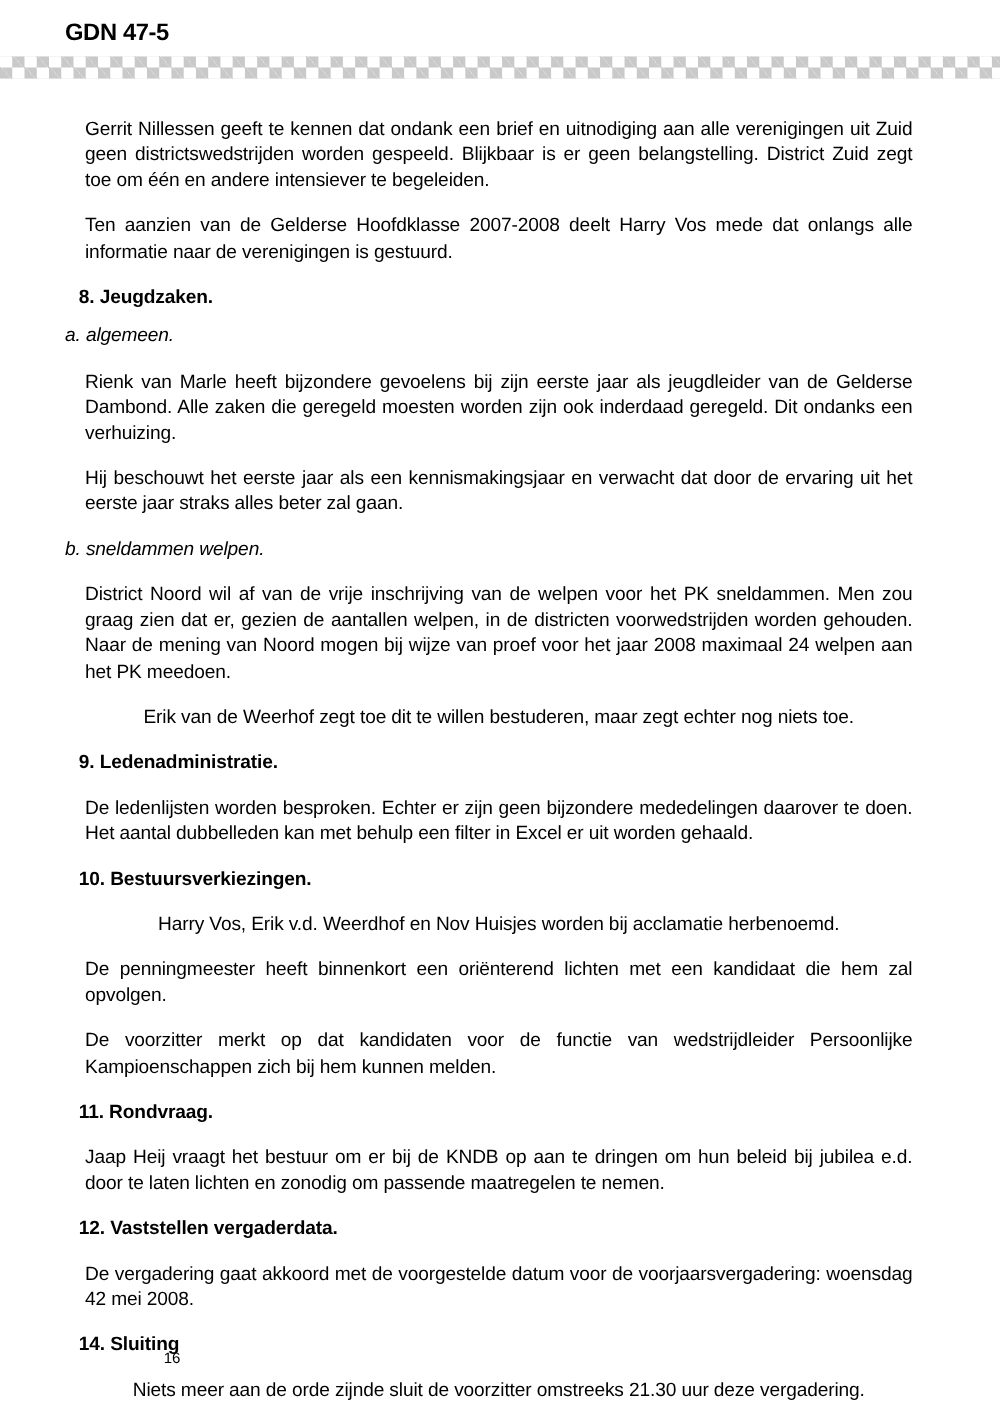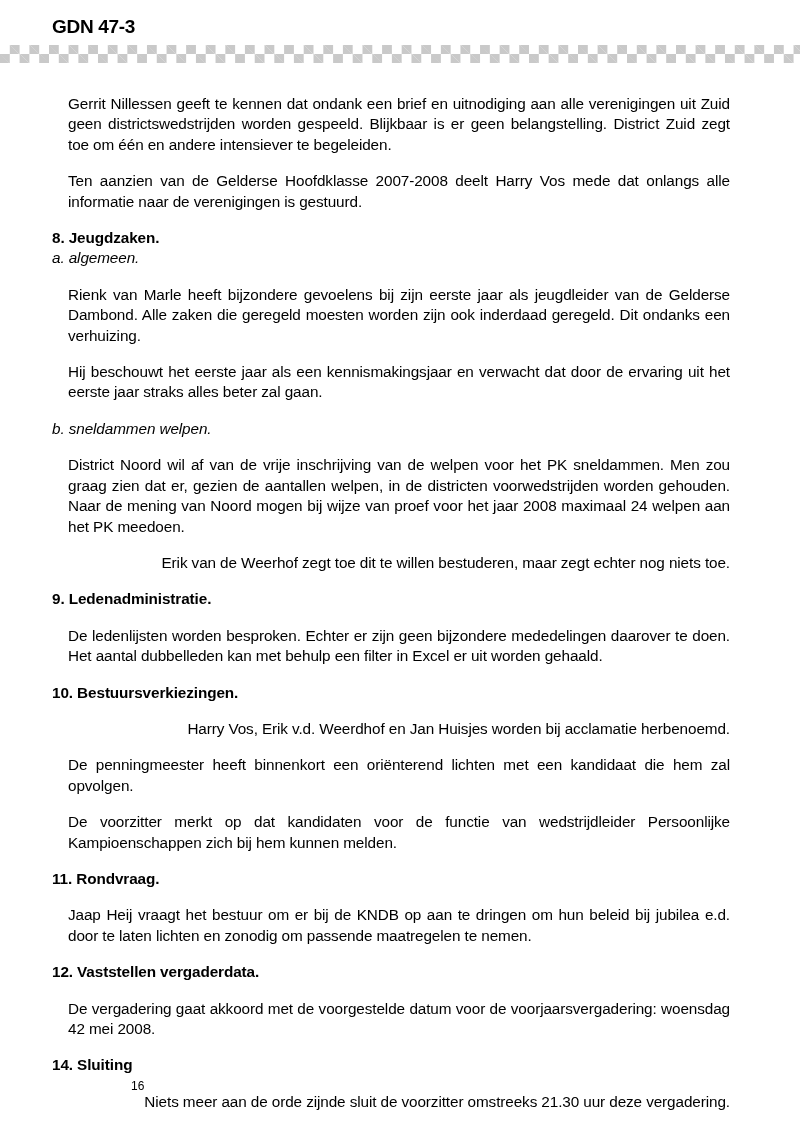--- a/index.html
+++ b/index.html
@@ -54,29 +54,29 @@
 
   p.para {
     margin: 16px;
     font-size: 15.3px;
     line-height: 20.4px;
     text-align: justify;
     text-justify: inter-word;
     letter-spacing: -0.1px;
   }
   p.para.last-left {
-    text-align: right;
+    text-align: center;
   }
   .gap-para { margin-top: 20px; }
   .gap-section { margin-top: 21px; }
   .gap-subsection { margin-top: 20px; }
   .gap-big { margin-top: 36px; }
 
   h2.section-heading {
-    margin: 0;
+    margin: 11px;
     font-size: 15.3px;
     line-height: 20.4px;
     font-weight: bold;
     text-align: left;
     letter-spacing: -0.1px;
   }
   h3.sub-heading {
     margin: 0;
     font-size: 15.3px;
     line-height: 20.4px;
@@ -92,21 +92,21 @@
     left: 131px;
     top: 1080px;
     font-size: 12px;
     line-height: 1;
   }
 </style>
 </head>
 <body>
 
 <div class="page-header">
-  <div class="doc-title">GDN 47-3</div>
+  <div class="doc-title">GDN 47-5</div>
   <div class="checker-rule"></div>
 </div>
 
 <div class="content">
 
   <p class="para">Gerrit Nillessen geeft te kennen dat ondank een brief en uitnodiging aan alle verenigingen uit Zuid geen districtswedstrijden worden gespeeld. Blijkbaar is er geen belangstelling. District Zuid zegt toe om één en andere intensiever te begeleiden.</p>
 
   <p class="para gap-para">Ten aanzien van de Gelderse Hoofdklasse 2007-2008 deelt Harry Vos mede dat onlangs alle informatie naar de verenigingen is gestuurd.</p>
 
   <h2 class="section-heading gap-section">8. Jeugdzaken.</h2>
@@ -122,21 +122,21 @@
   <p class="para">District Noord wil af van de vrije inschrijving van de welpen voor het PK sneldammen. Men zou graag zien dat er, gezien de aantallen welpen, in de districten voorwedstrijden worden gehouden. Naar de mening van Noord mogen bij wijze van proef voor het jaar 2008 maximaal 24 welpen aan het PK meedoen.</p>
 
   <p class="para last-left">Erik van de Weerhof zegt toe dit te willen bestuderen, maar zegt echter nog niets toe.</p>
 
   <h2 class="section-heading gap-section">9. Ledenadministratie.</h2>
 
   <p class="para">De ledenlijsten worden besproken. Echter er zijn geen bijzondere mededelingen daarover te doen. Het aantal dubbelleden kan met behulp een filter in Excel er uit worden gehaald.</p>
 
   <h2 class="section-heading gap-section">10. Bestuursverkiezingen.</h2>
 
-  <p class="para last-left">Harry Vos, Erik v.d. Weerdhof en Jan Huisjes worden bij acclamatie herbenoemd.</p>
+  <p class="para last-left">Harry Vos, Erik v.d. Weerdhof en Nov Huisjes worden bij acclamatie herbenoemd.</p>
 
   <p class="para">De penningmeester heeft binnenkort een oriënterend lichten met een kandidaat die hem zal opvolgen.</p>
 
   <p class="para">De voorzitter merkt op dat kandidaten voor de functie van wedstrijdleider Persoonlijke Kampioenschappen zich bij hem kunnen melden.</p>
 
   <h2 class="section-heading gap-section">11. Rondvraag.</h2>
 
   <p class="para">Jaap Heij vraagt het bestuur om er bij de KNDB op aan te dringen om hun beleid bij jubilea e.d. door te laten lichten en zonodig om passende maatregelen te nemen.</p>
 
   <h2 class="section-heading gap-section">12. Vaststellen vergaderdata.</h2>

